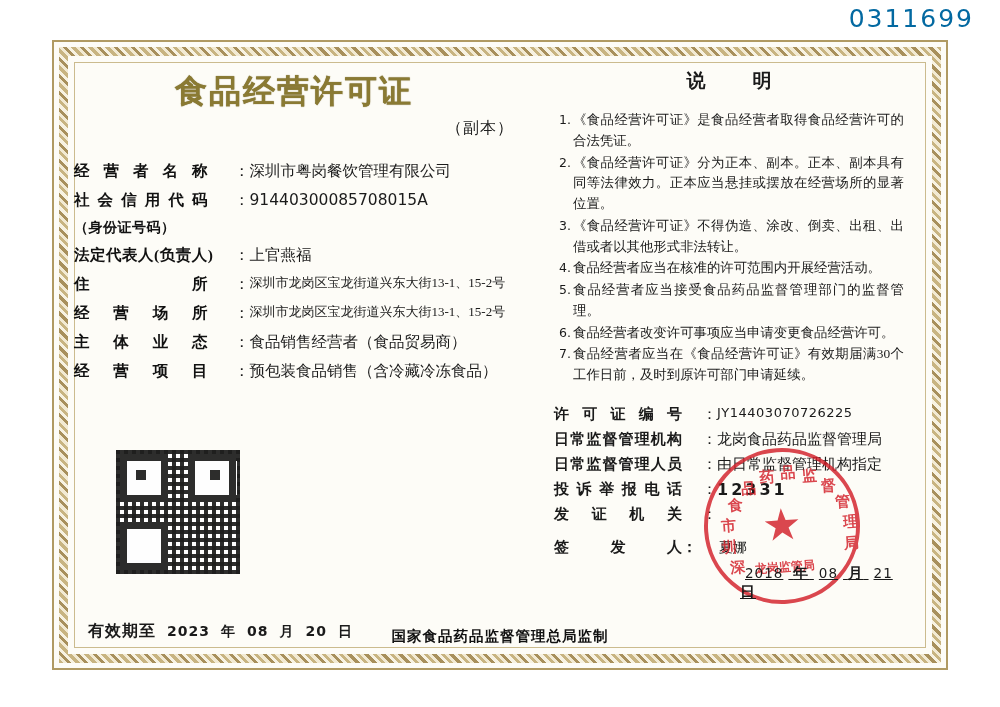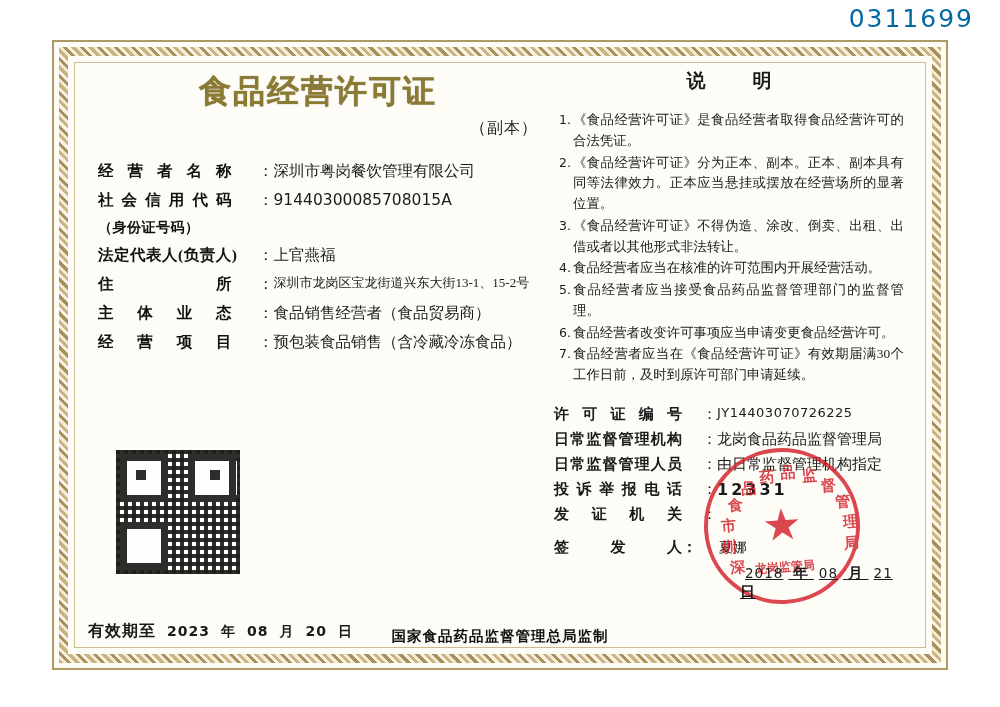--- a/index.html
+++ b/index.html
@@ -66,21 +66,21 @@
 
   
   .content {
     position: absolute;
     left: 0; top: 0; right: 0; bottom: 0;
   }
 
   
   .left-col {
     position: absolute;
-    left: 44px;
+    left: 20px;
     top: 14px;
     width: 440px;
   }
   .doc-title {
     font-family: "DejaVu Serif", serif;
     font-weight: bold;
     font-size: 32px;
     color: #8a7a33;
     letter-spacing: 2px;
     text-align: center;
@@ -388,20 +388,25 @@
           <td class="f-colon"></td>
           <td class="f-value"></td>
         </tr>
         <tr>
           <td class="f-label"><span class="tight">法定代表人(负责人)</span></td>
           <td class="f-colon">：</td>
           <td class="f-value">上官燕福</td>
         </tr>
         <tr>
           <td class="f-label"><span class="spread">住　　　　所</span></td>
+          <td class="f-colon">：</td>
+          <td class="f-value small">深圳市龙岗区宝龙街道兴东大街13-1、15-2号</td>
+        </tr>
+        <tr>
+          <td class="f-label"><span class="spread">经 营 场 所</span></td>
           <td class="f-colon">：</td>
           <td class="f-value small">深圳市龙岗区宝龙街道兴东大街13-1、15-2号</td>
         </tr>
         <tr>
           <td class="f-label"><span class="spread">主 体 业 态</span></td>
           <td class="f-colon">：</td>
           <td class="f-value">食品销售经营者（食品贸易商）</td>
         </tr>
         <tr>
           <td class="f-label"><span class="spread">经 营 项 目</span></td>

